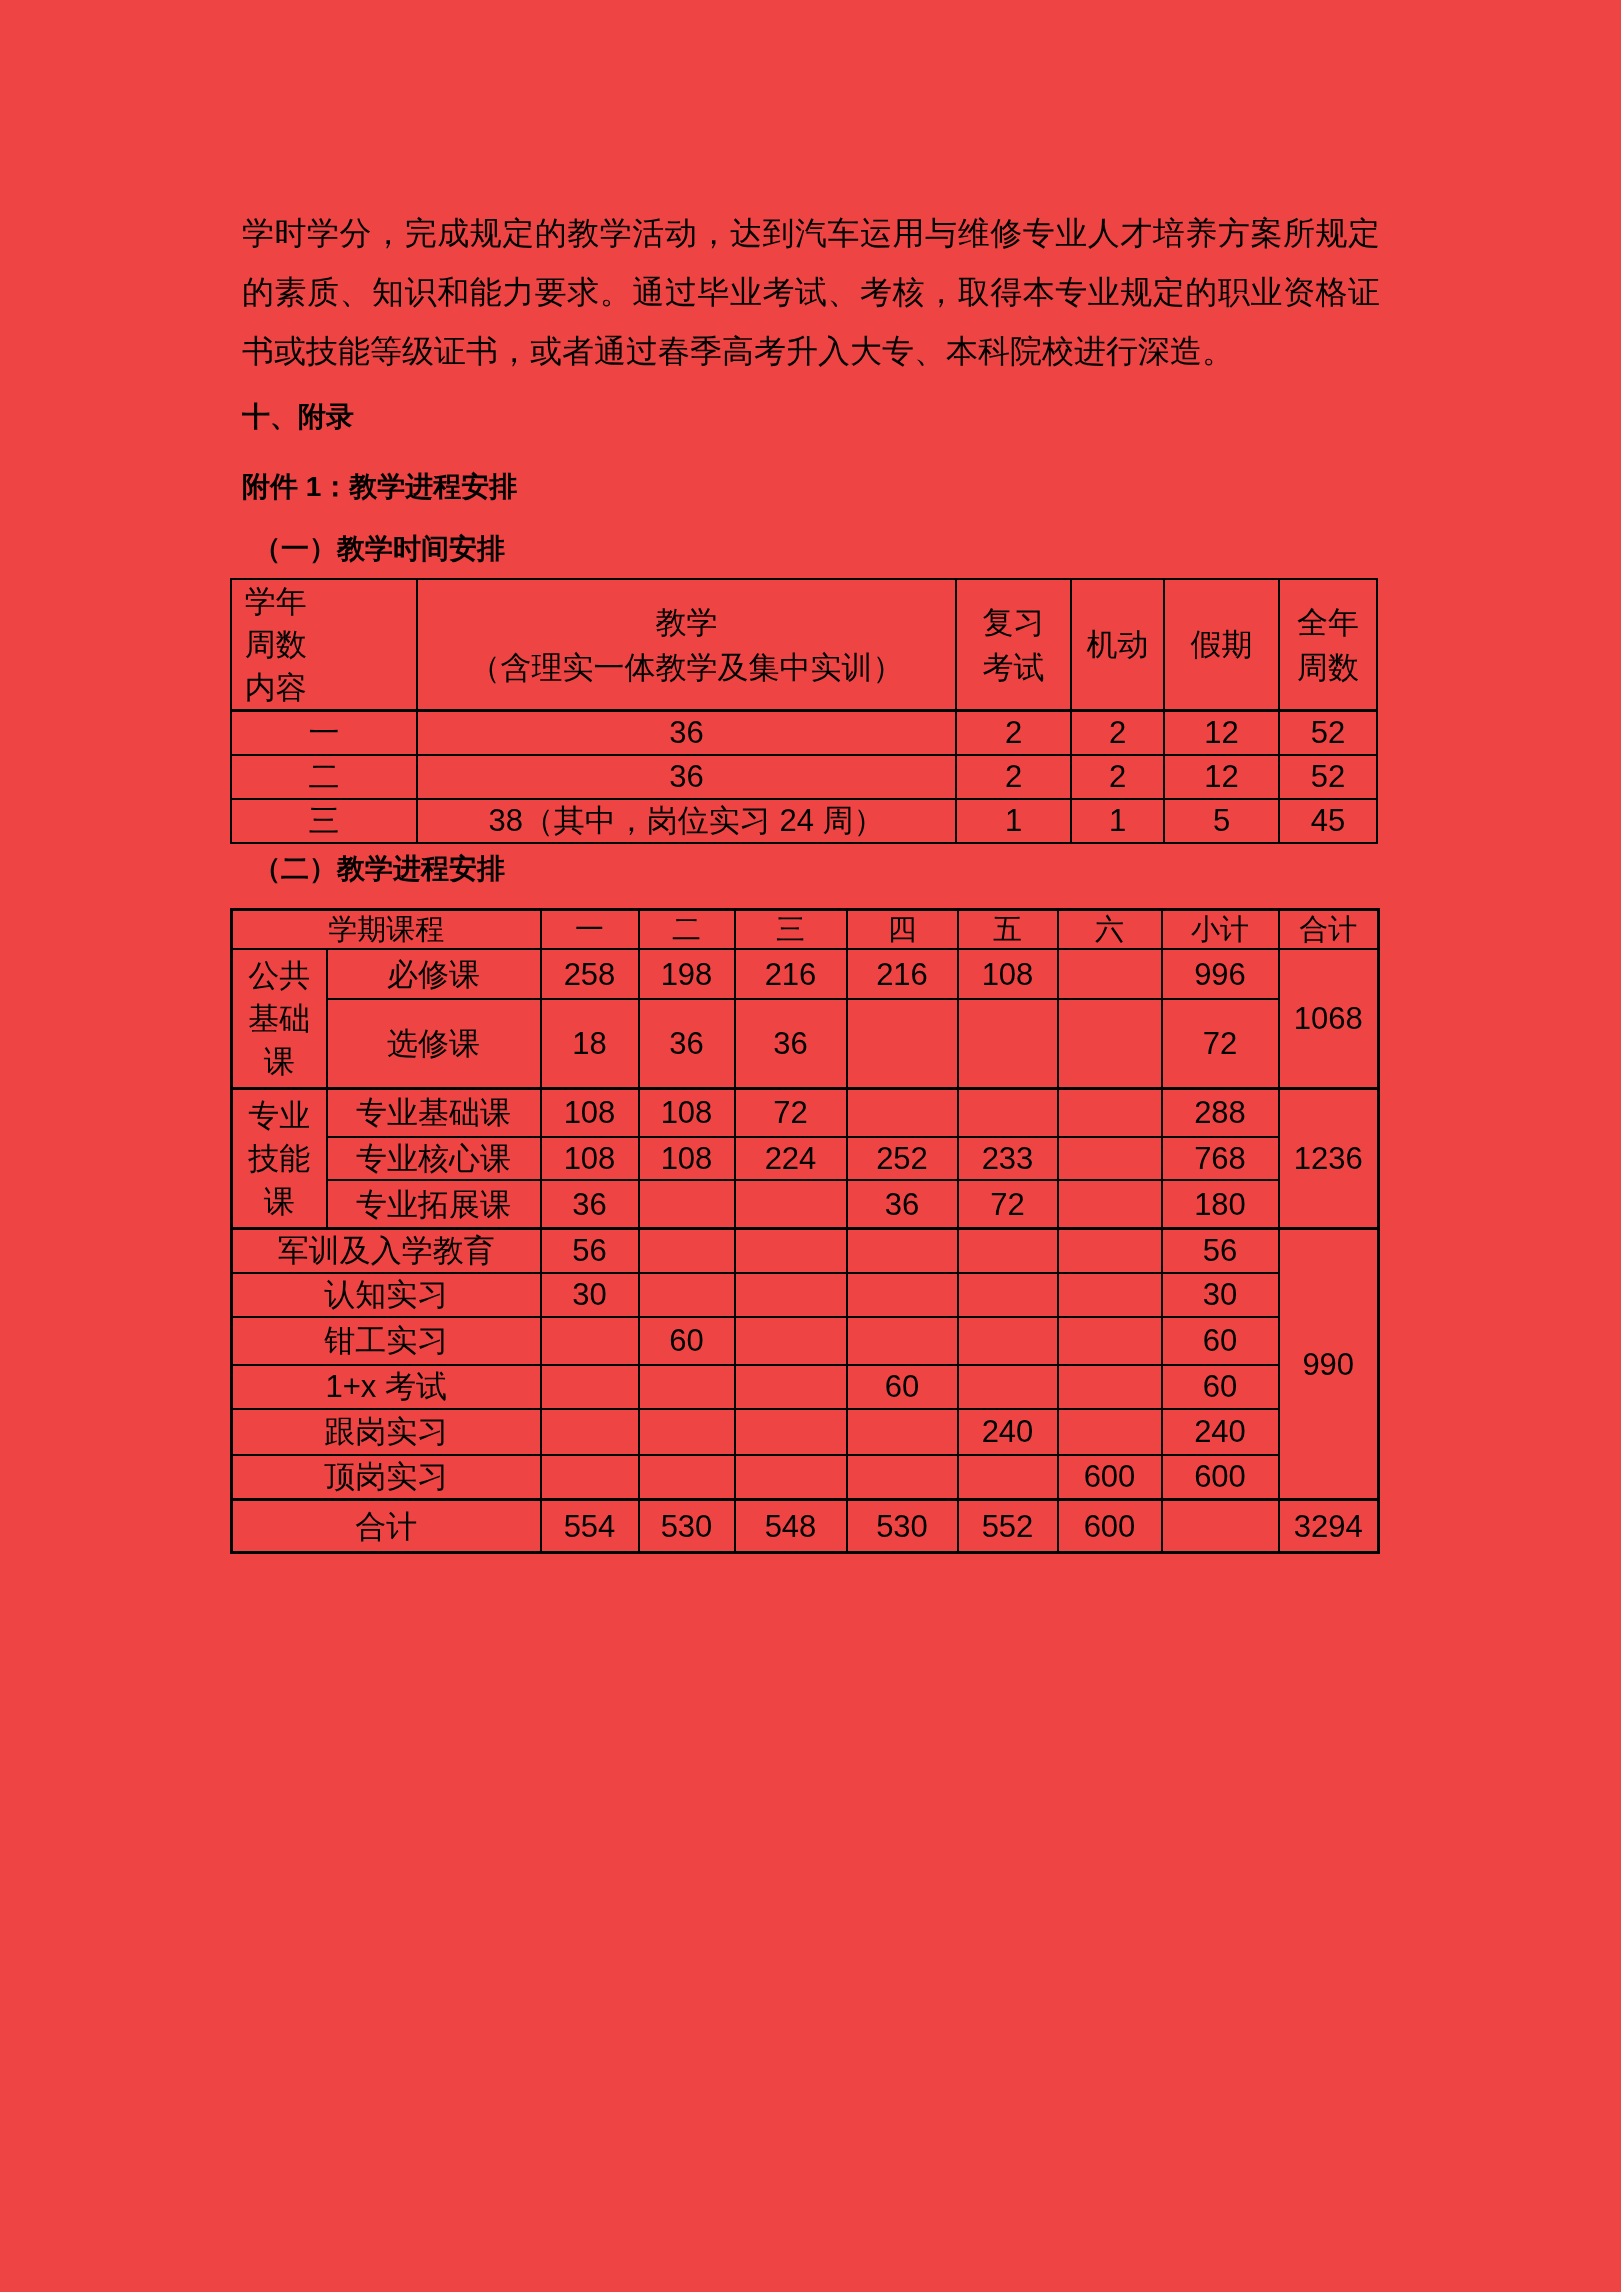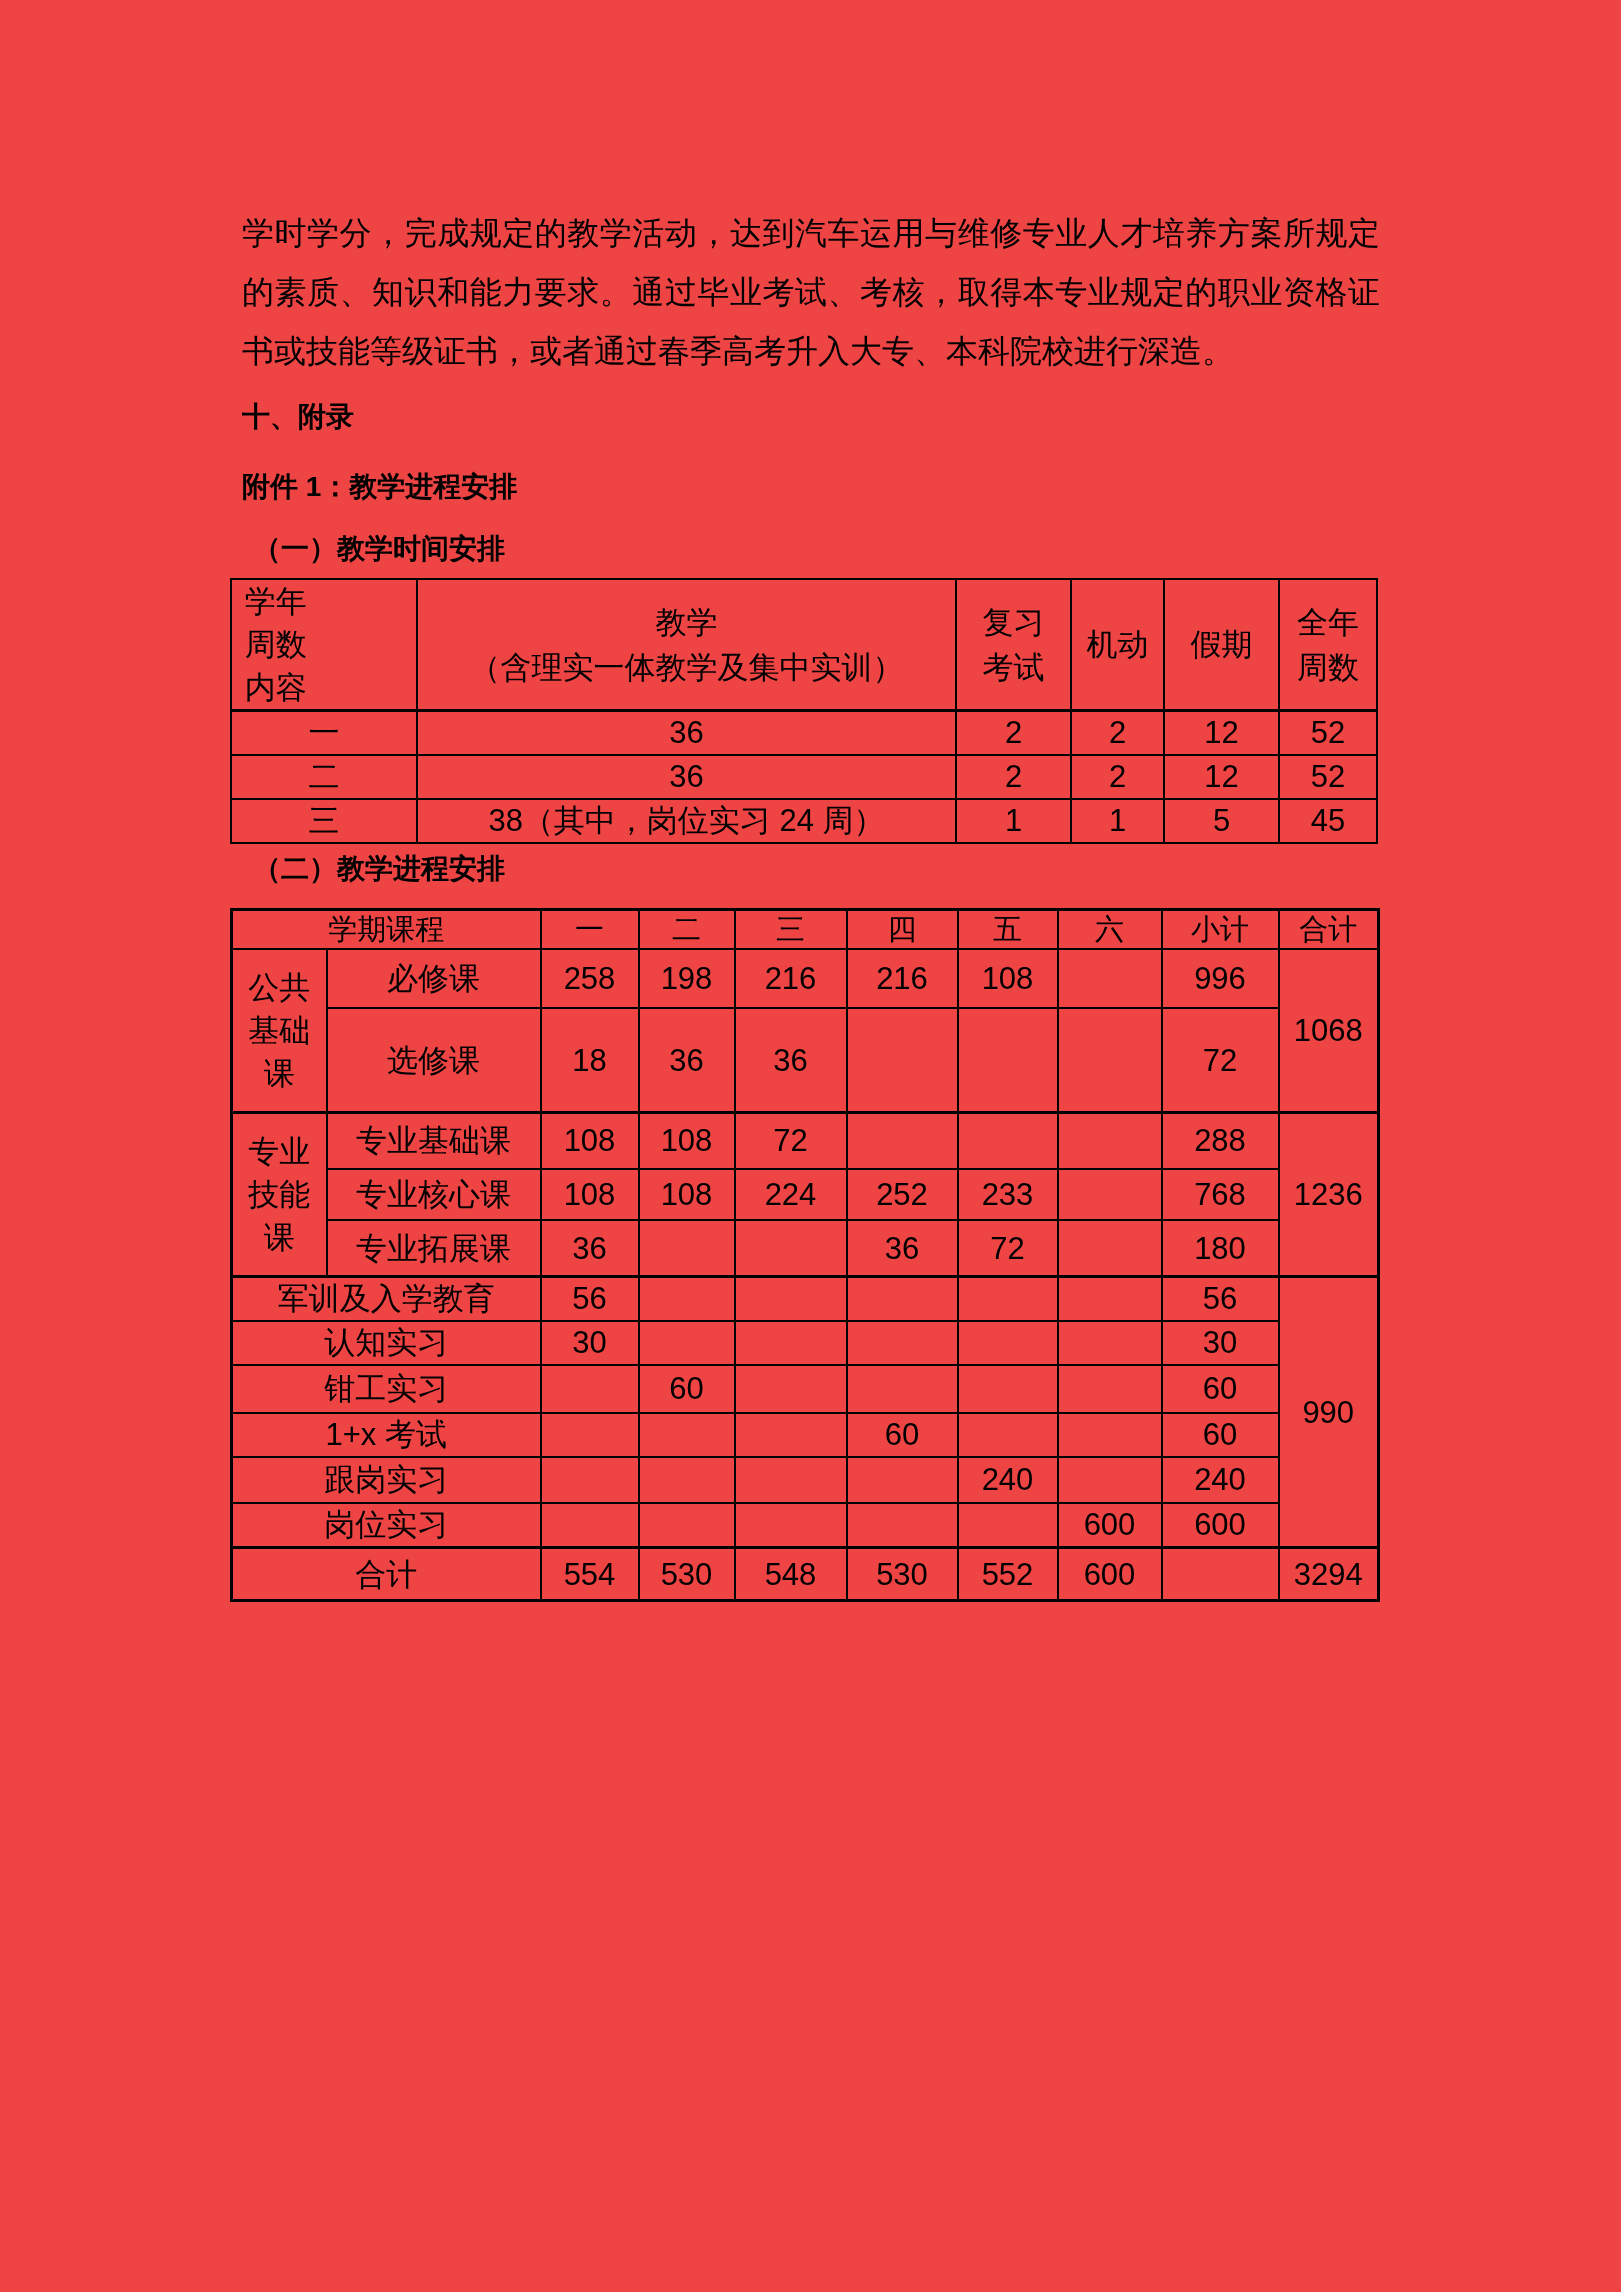--- a/index.html
+++ b/index.html
@@ -41,21 +41,21 @@
   .t1 .corner { text-align: left; padding-left: 12.7px; }
   .t1 .corner div { line-height: 43px; }
   .t1 .twoline { line-height: 45px; }
   
   .t2 { position: absolute; left: 230px; top: 908px; width: 1146px; border: 3.9px solid #000; }
   .t2 td { border: 2px solid #000; }
   .t2 tr.hdr td { border-bottom: 2.9px solid #000; }
   .t2 tr.hdr { height: 39px; }
   .t2 tr.hdr td { font-size: 29px; }
   .t2 tr.sect td { border-top: 3.9px solid #000; }
-  .t2 .grp-inner { width: 67px; margin: 16px auto; line-height: 43px; word-break: break-all; text-align: center; }
+  .t2 .grp-inner { width: 67px; margin: 4px auto; line-height: 43px; word-break: break-all; text-align: center; }
   
   .pagenum {
     position: absolute;
     left: 0; top: 2098px;
     width: 100%;
     text-align: center;
     font-size: 25.5px;
     font-family: "Liberation Sans", sans-serif;
   }
 </style>
@@ -261,21 +261,21 @@
       <td colspan="2">跟岗实习</td>
       <td></td>
       <td></td>
       <td></td>
       <td></td>
       <td>240</td>
       <td></td>
       <td>240</td>
     </tr>
     <tr style="height:45px">
-      <td colspan="2">岗位实习</td>
+      <td colspan="2">顶岗实习</td>
       <td></td>
       <td></td>
       <td></td>
       <td></td>
       <td></td>
       <td>600</td>
       <td>600</td>
     </tr>
     <tr class="sect" style="height:53px">
       <td colspan="2">合计</td>

